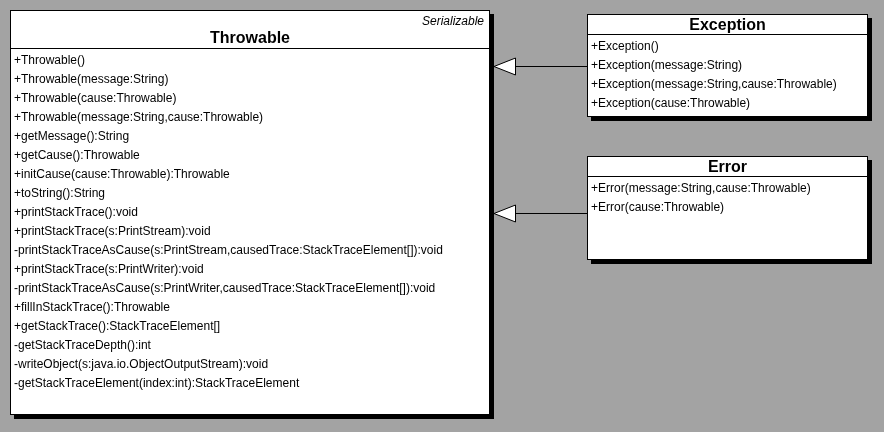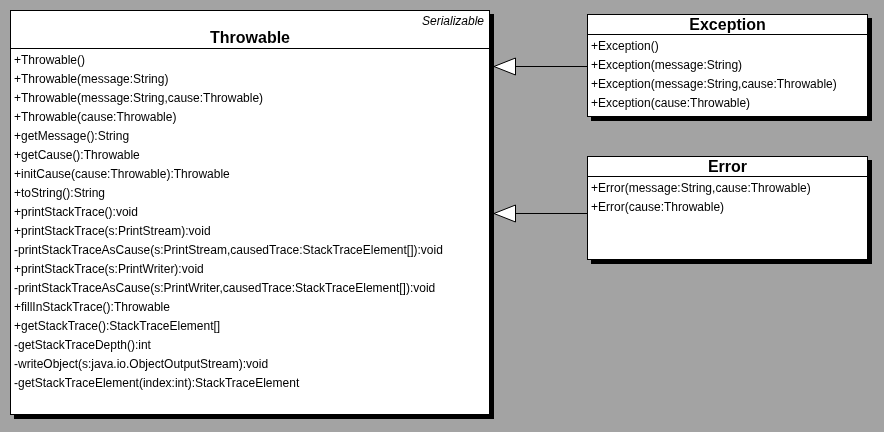--- a/index.html
+++ b/index.html
@@ -69,22 +69,22 @@
 <div class="canvas">
 
   <div class="class-box box-throwable">
     <div class="class-header">
       <div class="stereotype">Serializable</div>
       <div class="class-title">Throwable</div>
     </div>
     <div class="method-list">
         <div class="method-row">+Throwable()</div>
         <div class="method-row">+Throwable(message:String)</div>
+        <div class="method-row">+Throwable(cause:Throwable)</div>
         <div class="method-row">+Throwable(message:String,cause:Throwable)</div>
-        <div class="method-row">+Throwable(cause:Throwable)</div>
         <div class="method-row">+getMessage():String</div>
         <div class="method-row">+getCause():Throwable</div>
         <div class="method-row">+initCause(cause:Throwable):Throwable</div>
         <div class="method-row">+toString():String</div>
         <div class="method-row">+printStackTrace():void</div>
         <div class="method-row">+printStackTrace(s:PrintStream):void</div>
         <div class="method-row">-printStackTraceAsCause(s:PrintStream,causedTrace:StackTraceElement[]):void</div>
         <div class="method-row">+printStackTrace(s:PrintWriter):void</div>
         <div class="method-row">-printStackTraceAsCause(s:PrintWriter,causedTrace:StackTraceElement[]):void</div>
         <div class="method-row">+fillInStackTrace():Throwable</div>

